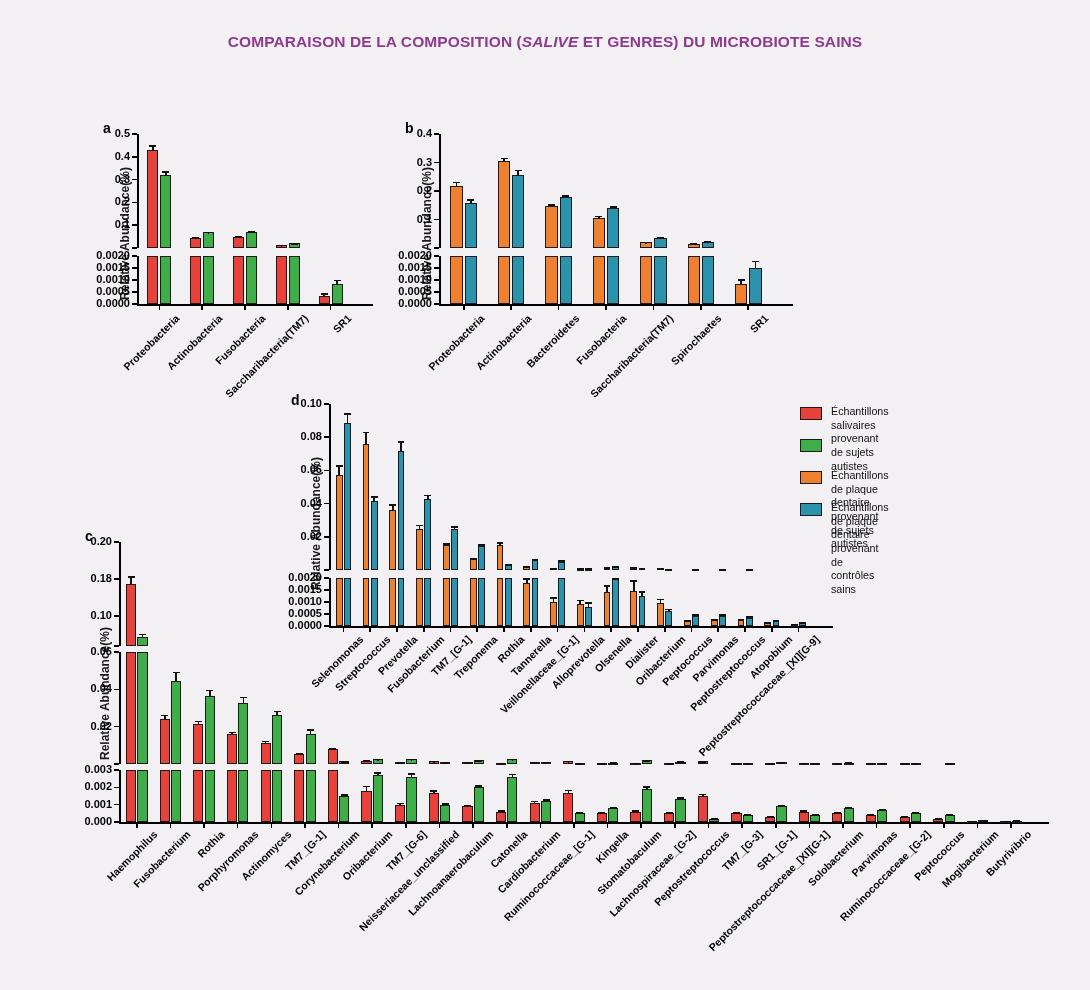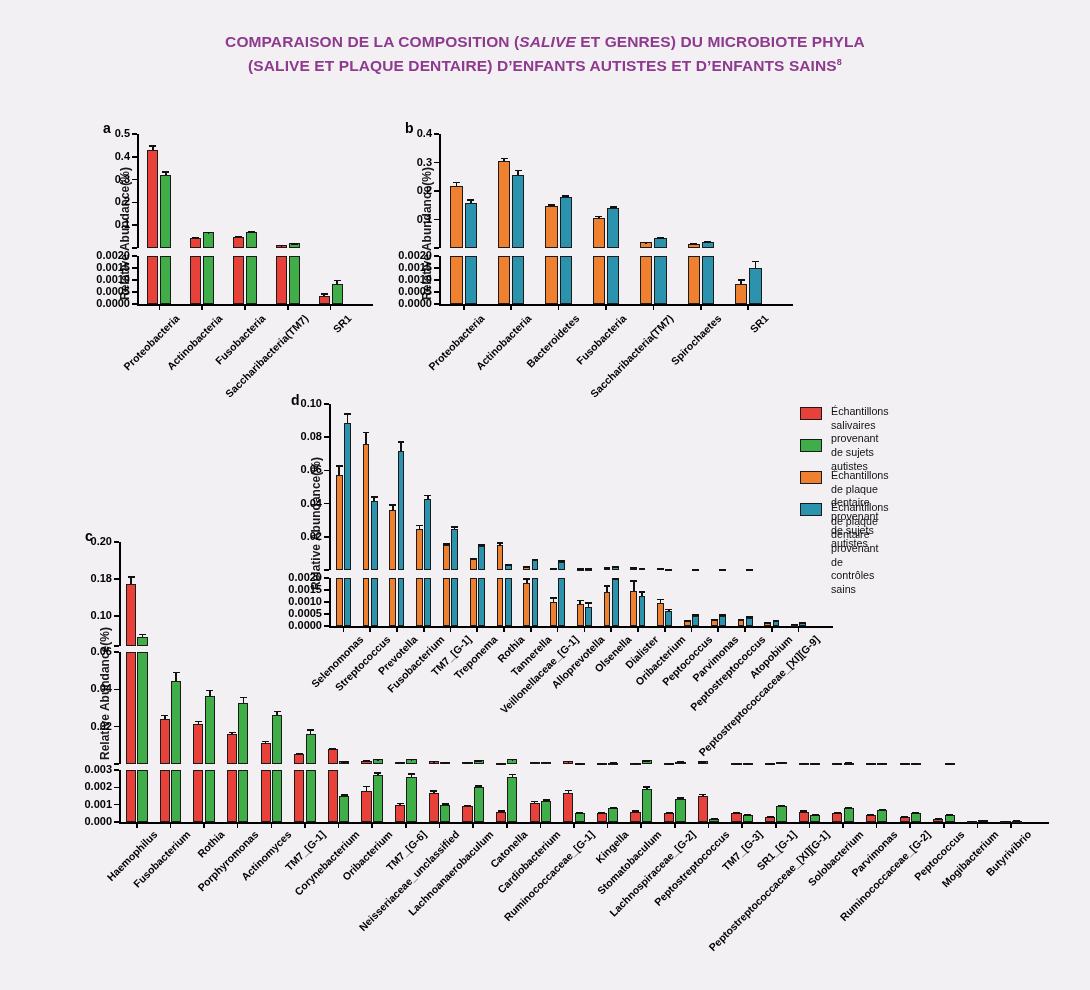--- a/index.html
+++ b/index.html
@@ -54,22 +54,21 @@
   .swatch{
     width:20px;height:11px;border:1.3px solid #1b1b1b;margin-right:9px;
     flex:0 0 auto;margin-top:2px;
   }
   .legend-text{font-size:10.7px;line-height:1.28;color:#111;max-width:180px;}
 </style>
 </head>
 <body>
 
 <div class="title">
-  <span><span>COMPARAISON DE LA COMPOSITION (</span><span class="it">SALIVE</span><span> ET GENRES) DU MICROBIOTE PHYLA</span></span><br>
-  <span><span>(SALIVE ET PLAQUE DENTAIRE) D’ENFANTS AUTISTES ET D’ENFANTS SAINS</span><sup>8</sup></span>
+  <span><span>COMPARAISON DE LA COMPOSITION (</span><span class="it">SALIVE</span><span> ET GENRES) DU MICROBIOTE SAINS</span></span><br>
 </div>
 
 <div id="figure-root">
     <div class="panel-letter" style="left: 103px; top: 120px;">a</div>
     <div class="ylabel" style="left: 118px; top: 300px;">Relative Abundance(%)</div>
     <div class="axisline" style="left: 137px; top: 134px; width: 2px; height: 114px;"></div>
     <div class="tick" style="left: 132px; top: 247.2px;"></div>
     <div class="tick" style="left: 132px; top: 224.4px;"></div>
     <div class="ticklab" style="left: 62px; top: 218.2px; width: 68px;">0.1</div>
     <div class="tick" style="left: 132px; top: 201.6px;"></div>

